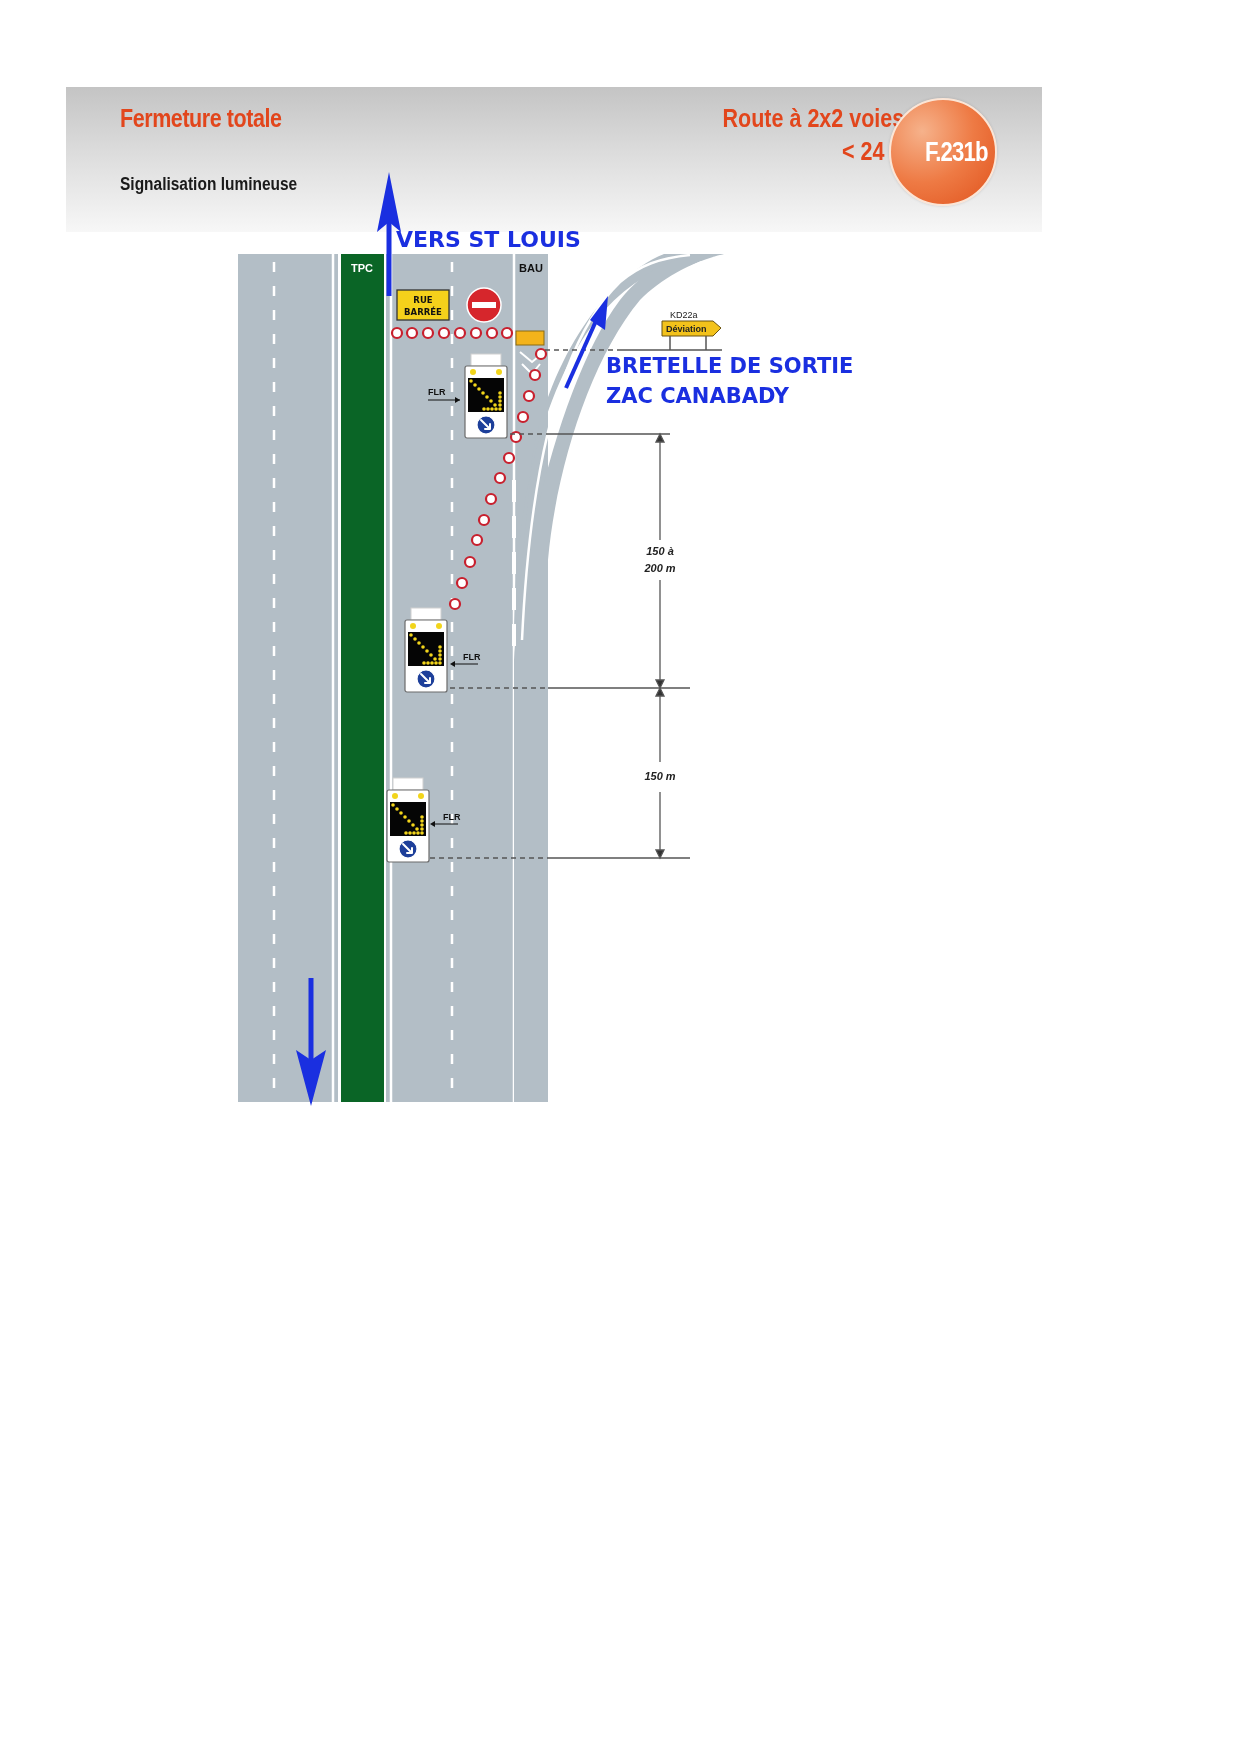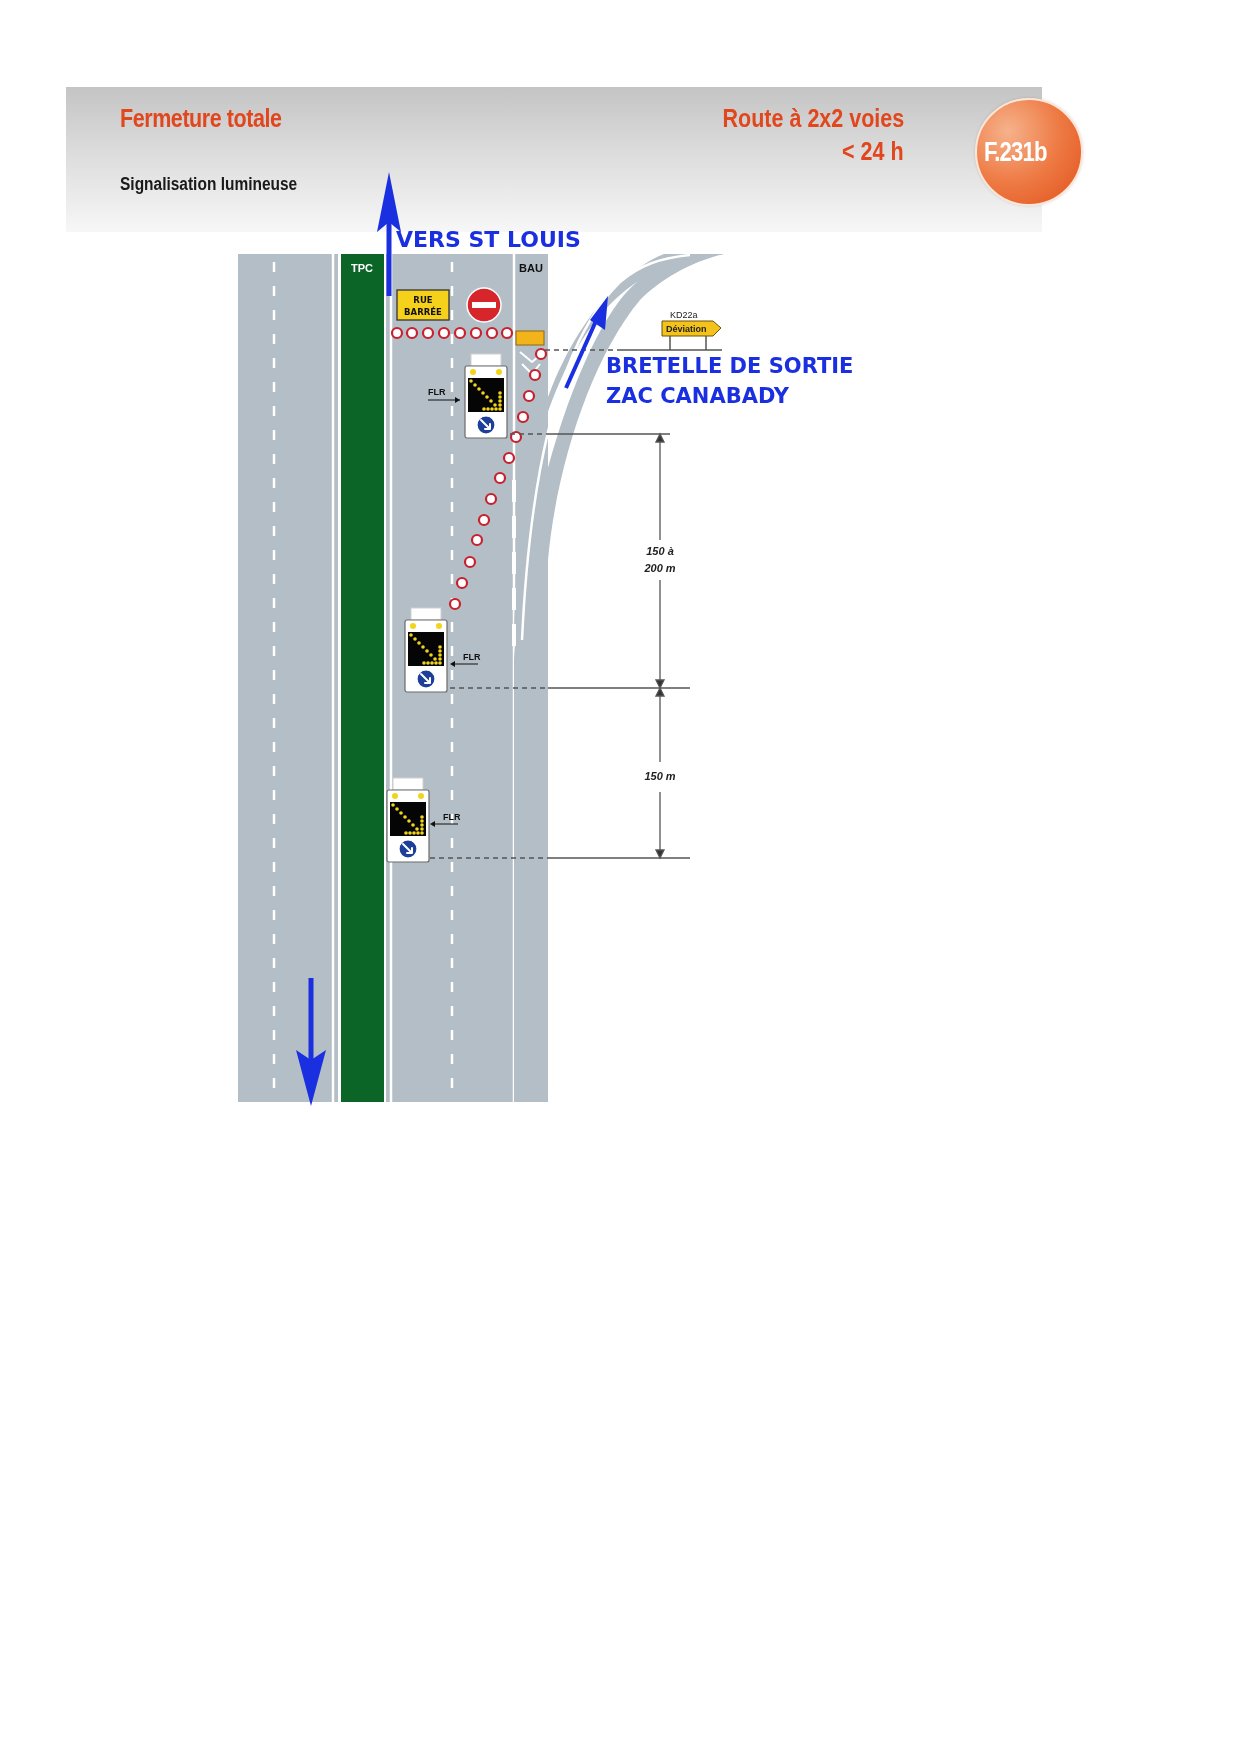--- a/index.html
+++ b/index.html
@@ -3,24 +3,24 @@
 <meta charset="utf-8">
 <style>
   html, body { margin: 0; padding: 0; background: #ffffff; }
   body { width: 1241px; height: 1755px; position: relative; overflow: hidden; font-family: "Liberation Sans", sans-serif; }
   .header-band { position: absolute; left: 66px; top: 87px; width: 976px; height: 145px;
     background: linear-gradient(180deg, #c4c4c4 0%, #dcdcdc 45%, #f7f7f7 100%); }
   .title { position: absolute; left: 120px; top: 104px; font-size: 25px; font-weight: bold; color: #e2461c; letter-spacing: -0.5px; font-family: "Liberation Sans", sans-serif; transform: scaleX(0.86); transform-origin: left; }
   .subtitle { position: absolute; left: 120px; top: 174px; font-size: 18px; font-weight: bold; color: #1a1a1a; transform: scaleX(0.86); transform-origin: left; }
   .route-type { position: absolute; right: 337px; top: 104px; font-size: 25px; font-weight: bold; color: #e2461c; text-align: right; transform: scaleX(0.86); transform-origin: right; white-space: nowrap; }
   .duration { position: absolute; right: 337px; top: 137px; font-size: 25px; font-weight: bold; color: #e2461c; text-align: right; transform: scaleX(0.86); transform-origin: right; }
-  .badge { position: absolute; left: 975px; top: 98px; width: 104px; height: 104px; border-radius: 50%;
+  .badge { position: absolute; left: 889px; top: 98px; width: 104px; height: 104px; border-radius: 50%;
     background: radial-gradient(circle at 30% 30%, #f6b28b 0%, #ee7a44 50%, #e0521c 100%);
     border: 2px solid #fbe5d6; box-shadow: 0 0 3px rgba(0,0,0,0.15);
-    display: flex; align-items: center; justify-content: flex-start; }
+    display: flex; align-items: center; justify-content: flex-end; }
   .badge span { color: #ffffff; font-weight: bold; font-size: 27px; transform: scaleX(0.82); letter-spacing: -1px; }
   svg.diagram { position: absolute; left: 0; top: 0; }
   .lbl-blue { font-family: "DejaVu Sans", sans-serif; font-weight: bold; fill: #1a2fe0; }
   .lbl-small { font-family: "Liberation Sans", sans-serif; font-weight: bold; font-style: italic; fill: #222; }
 </style>
 </head>
 <body>
 
 <div class="header-band"></div>
 <div class="title">Fermeture totale</div>

